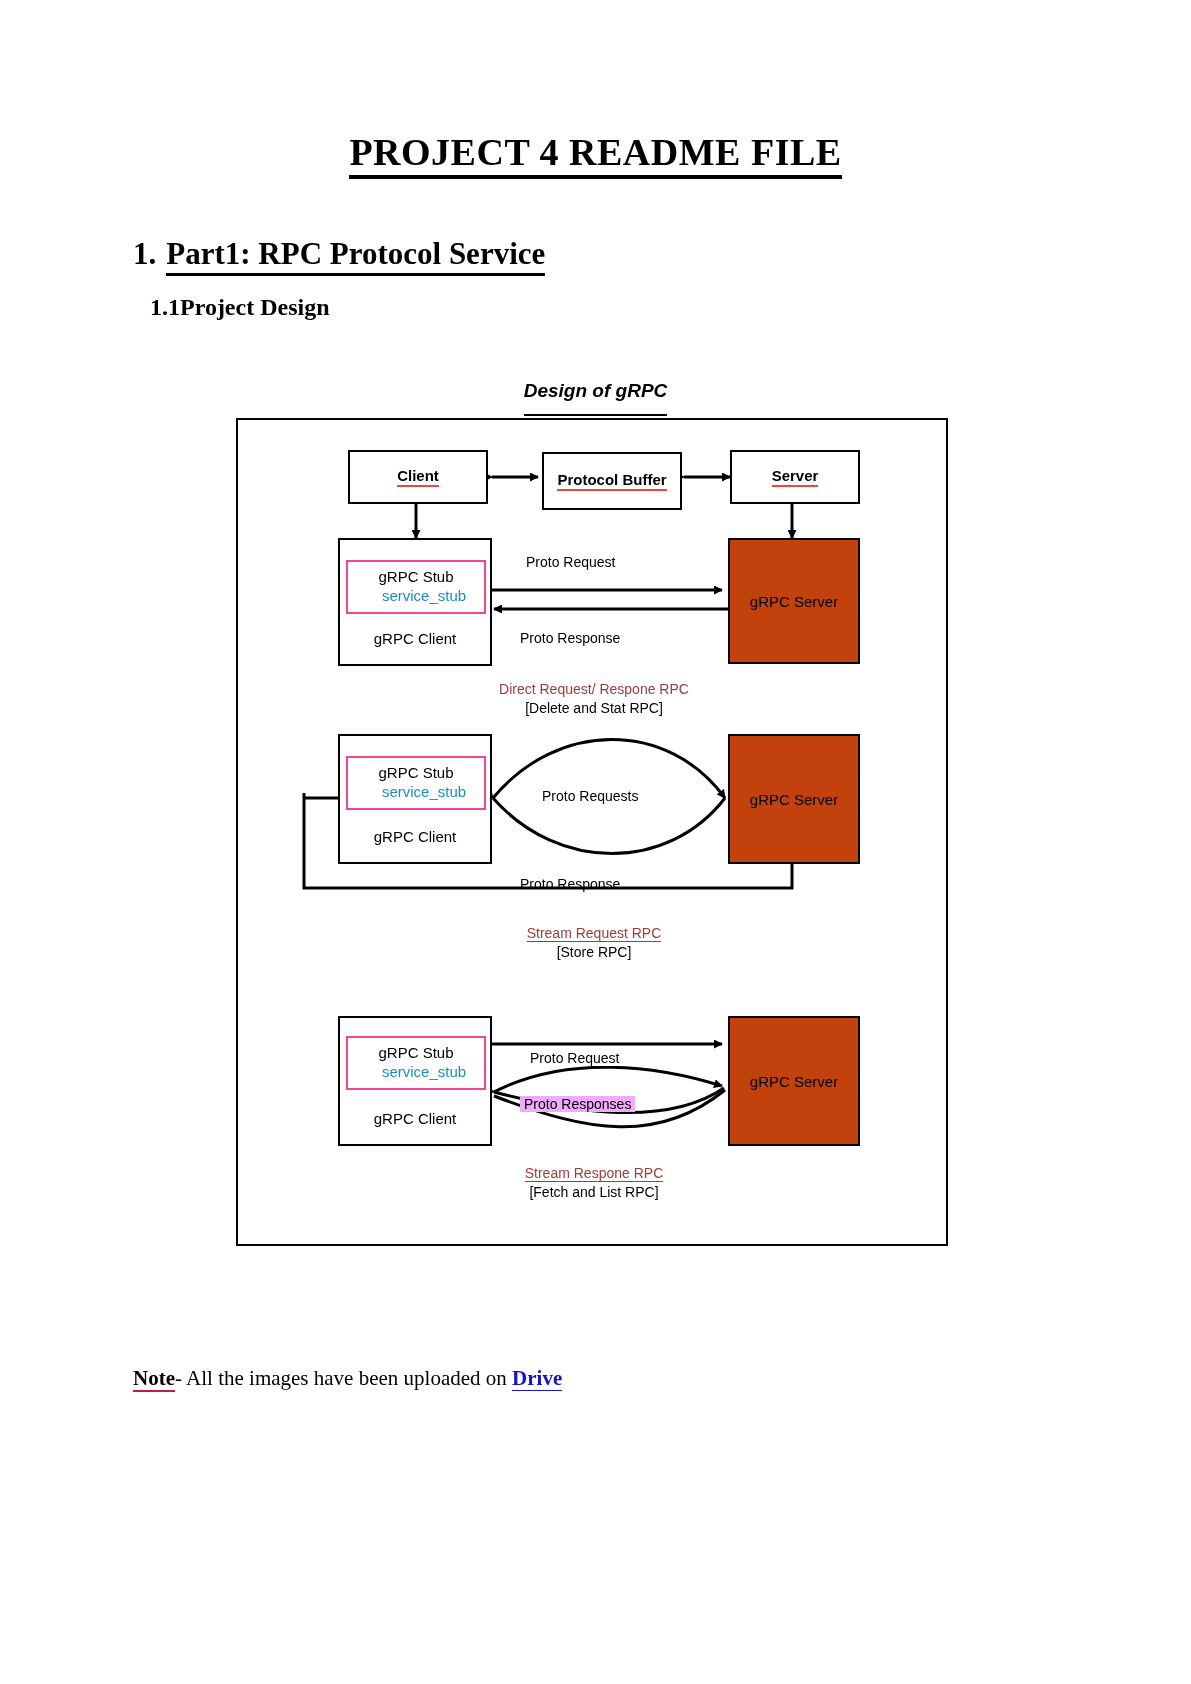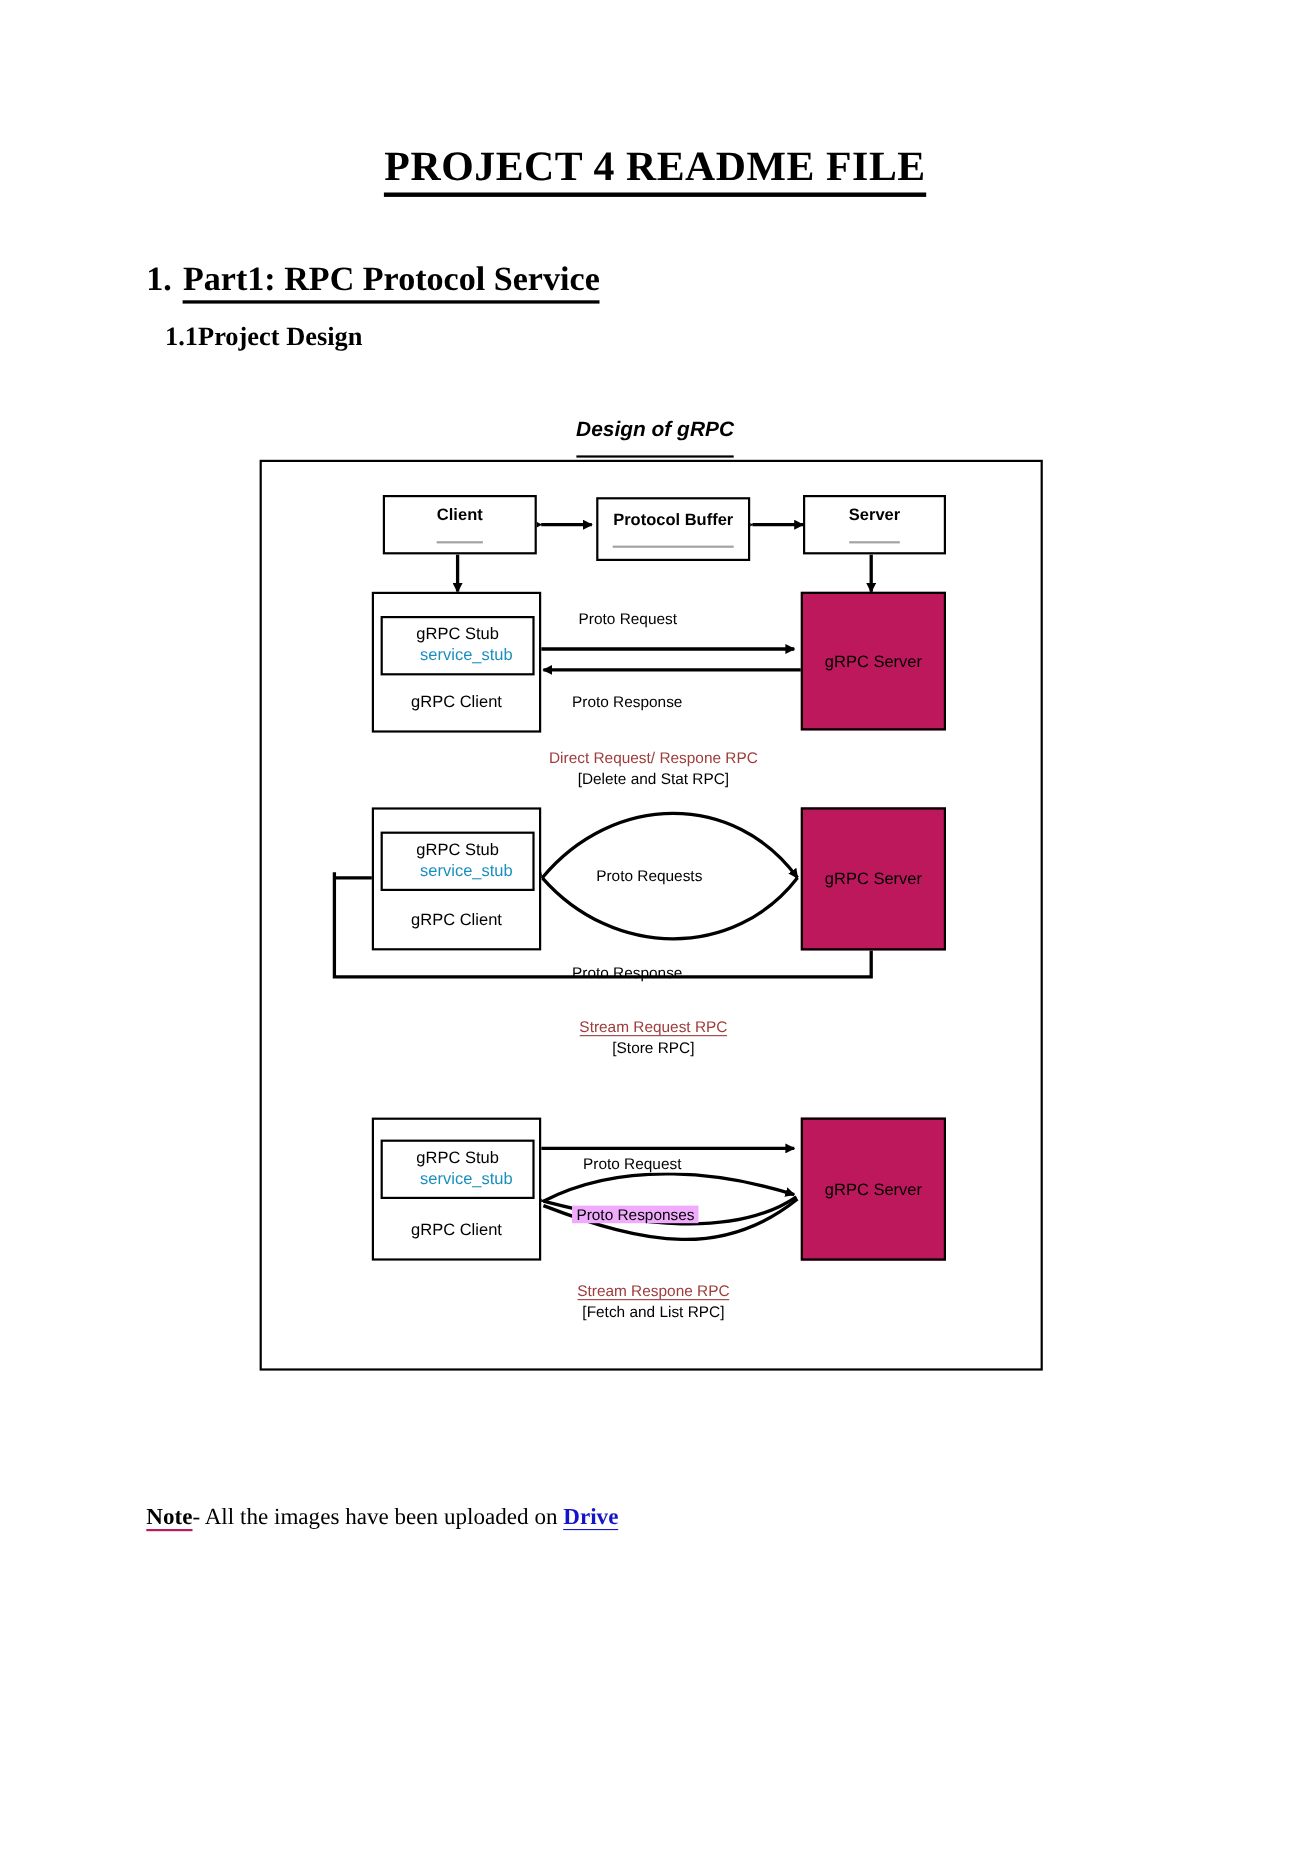--- a/index.html
+++ b/index.html
@@ -108,34 +108,34 @@
     align-items: center;
     justify-content: center;
     font-family: "Liberation Sans", sans-serif;
     color: #000;
   }
   .box.top {
     font-weight: bold;
     font-size: 15px;
   }
   .box.top .lbl {
-    border-bottom: 2px solid #a3a3a3;
-    padding-bottom: 15px;
+    border-bottom: 2px solid #ef4444;
+    padding-bottom: 1px;
   }
 
   .outer-client {
     position: absolute;
     box-sizing: border-box;
     border: 2px solid #000;
     background: #fff;
   }
   .inner-stub {
     position: absolute;
     box-sizing: border-box;
-    border: 2px solid #000000;
+    border: 2px solid #ec4899;
     background: #fff;
     display: flex;
     flex-direction: column;
     align-items: center;
     justify-content: center;
     font-family: "Liberation Sans", sans-serif;
     font-size: 15px;
     line-height: 1.25;
   }
   .stub-name { color: #000; }
@@ -147,21 +147,21 @@
     text-align: center;
     font-family: "Liberation Sans", sans-serif;
     font-size: 15px;
     color: #000;
   }
 
   .srv-box {
     position: absolute;
     box-sizing: border-box;
     border: 2px solid #000;
-    background: #be185d;
+    background: #c2410c;
     display: flex;
     align-items: center;
     justify-content: center;
     font-family: "Liberation Sans", sans-serif;
     font-size: 15px;
     color: #000;
   }
 
   .flow-label {
     position: absolute;

